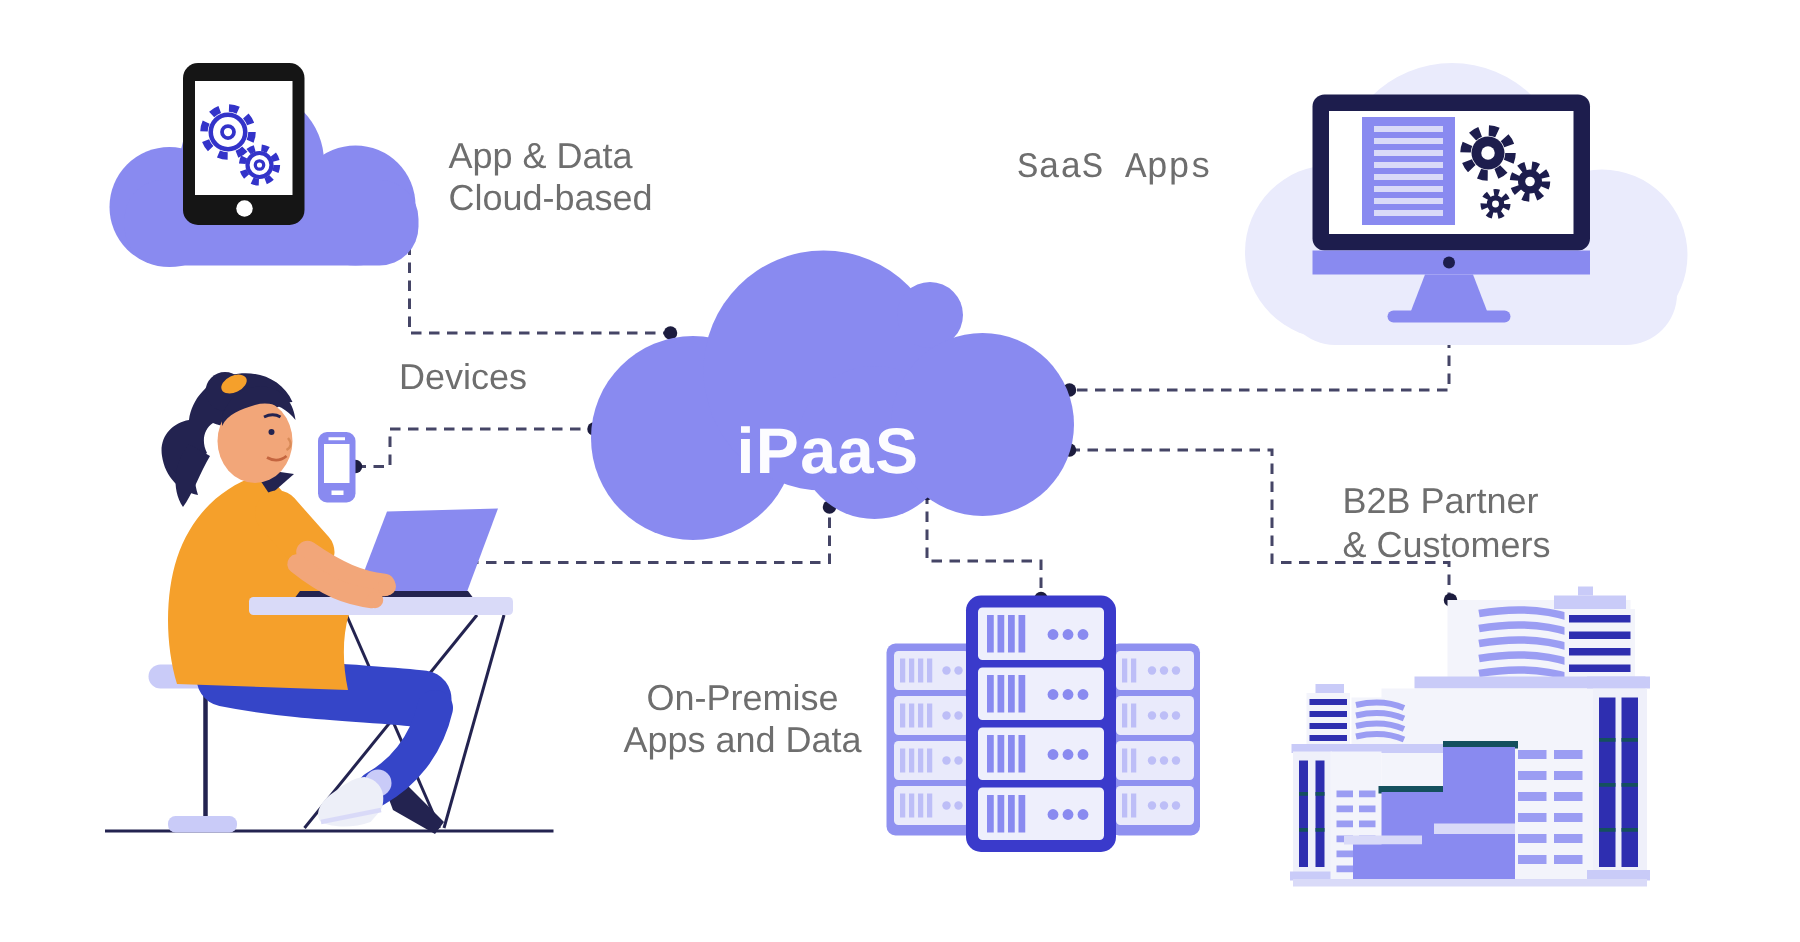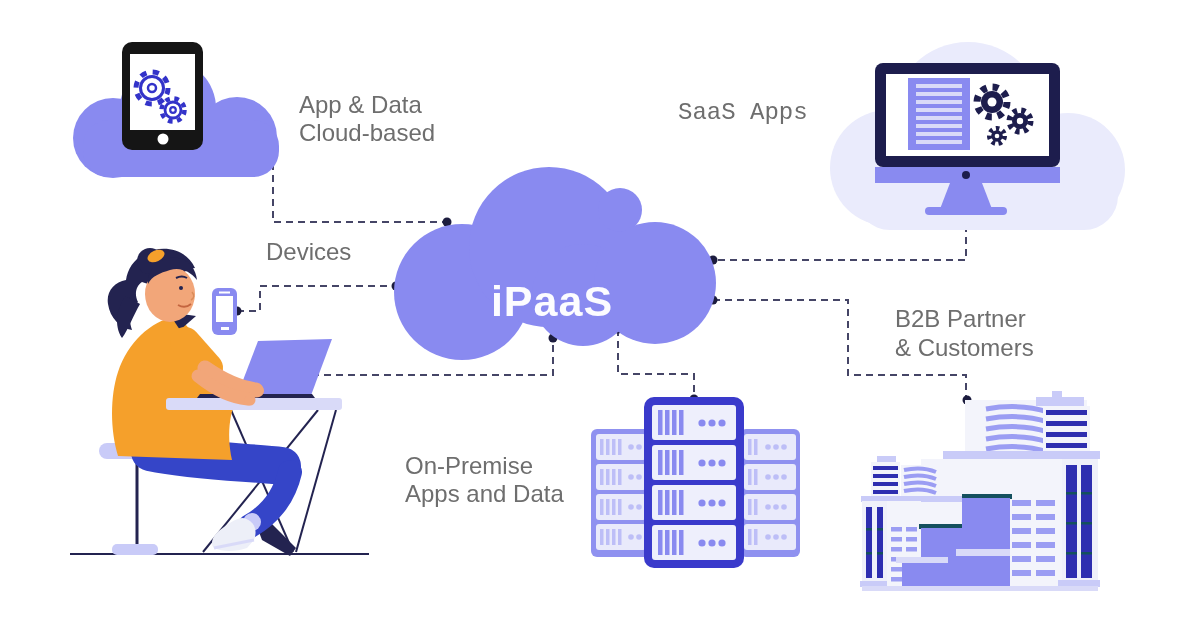--- a/index.html
+++ b/index.html
@@ -37,22 +37,22 @@
     white-space:nowrap;
   }
   .label .ln{display:block;}
   #ipaas-label{
     position:absolute;left:452px;top:237px;width:200px;text-align:center;
     color:#FCFCFF;font-size:43px;font-weight:bold;letter-spacing:1px;margin-top:40px;
   }
   #label-cloudapp{left:299px;top:91px;}
   #label-saas{left:678px;top:99px;font-family:Liberation Mono, monospace;}
   #label-devices{left:266px;top:238px;}
-  #label-onprem{left:405px;top:452px;width:180px;}
-  #label-b2b{left:895px;top:304px;line-height:29px;}
+  #label-onprem{left:405px;top:452px;width:180px;text-align:center;}
+  #label-b2b{left:895px;top:320px;line-height:29px;}
 </style>
 </head>
 <body>
 
 <svg id="scene" width="1200" height="628" viewBox="0 0 1200 628">
 
   <g fill="none" stroke="#454566" stroke-width="2" stroke-dasharray="7 5">
     <path d="M273 151 V222 H447"></path>
     <path d="M237 311 H260 V286 H396"></path>
     <path d="M312 375 H553 V338"></path>

